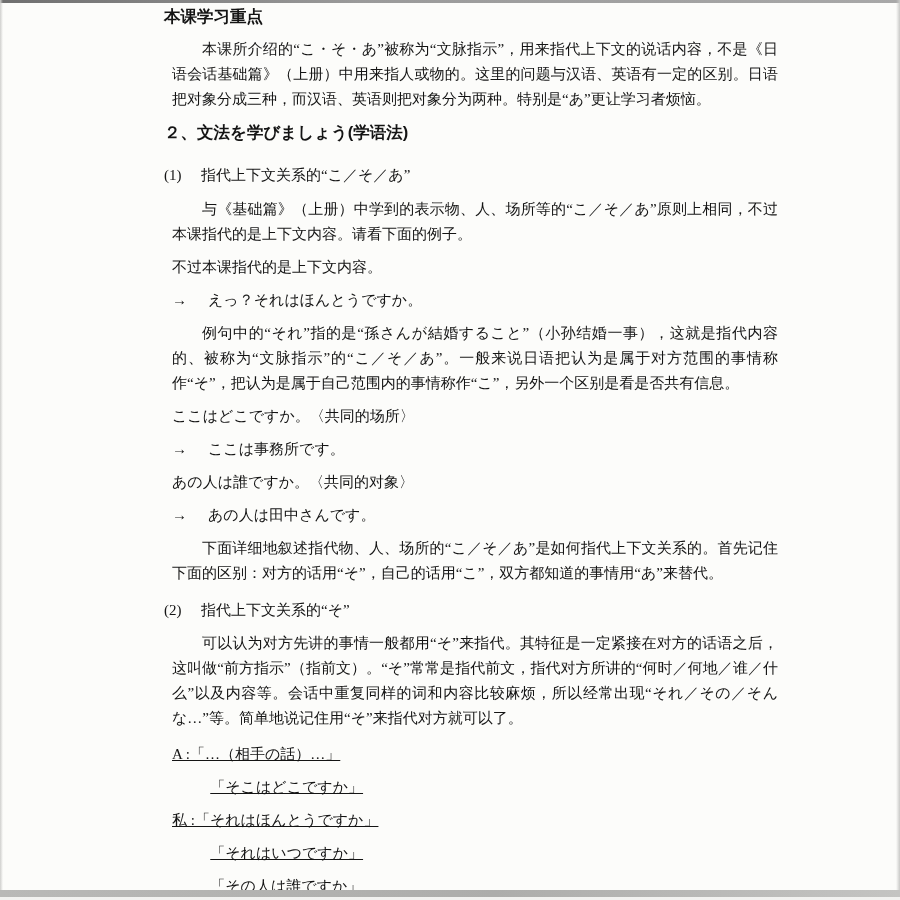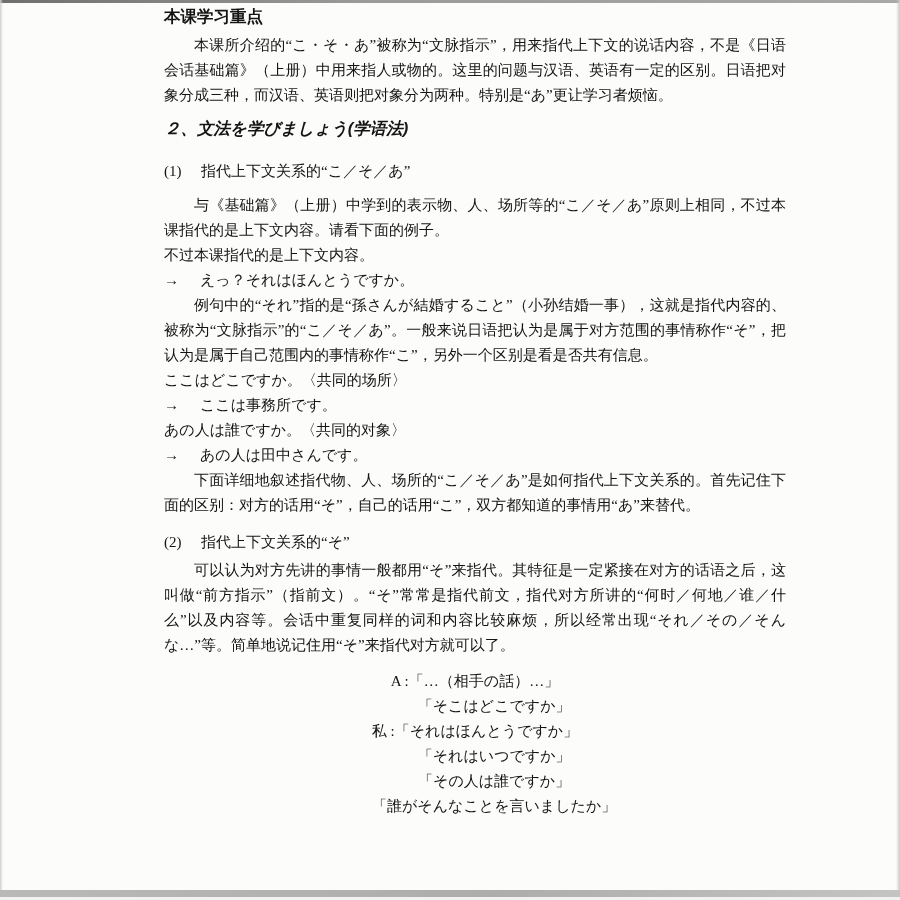--- a/index.html
+++ b/index.html
@@ -44,32 +44,31 @@
     line-height: 25px;
     text-align: left;
   }
   h2.section-heading {
     font-family: "Liberation Sans", "DejaVu Sans", sans-serif;
     font-size: 16.5px;
     font-weight: bold;
     margin: 8px 0 18px 0;
     line-height: 25px;
     text-align: left;
-    font-style: italic;
   }
-  p { margin: 0; }
+  p { margin: 8px; }
   p.indent { text-indent: 2em; }
   p.item-label { margin: 0 0 9px 0; text-align: left; }
   p.item-label.second { margin-top: 12px; margin-bottom: 3px; font-family: Liberation Serif, serif; }
   .item-num { display: inline-block; }
   .item-title { display: inline-block; margin-left: 1.3em; }
   p.example { text-align: left; }
   p.reply { text-align: left; }
   .arrow { display: inline-block; width: 2.4em; }
-  .dialogue { text-align: center; }
+  .dialogue { text-align: left; text-decoration: underline; }
   .dialogue.a-line { margin-top: 11px; }
   .dialogue.indented { padding-left: 2.55em; }
 </style>
 </head>
 <body>
 
 <div class="page">
   <div class="edge-top"></div>
   <div class="edge-left"></div>
   <div class="edge-right"></div>

